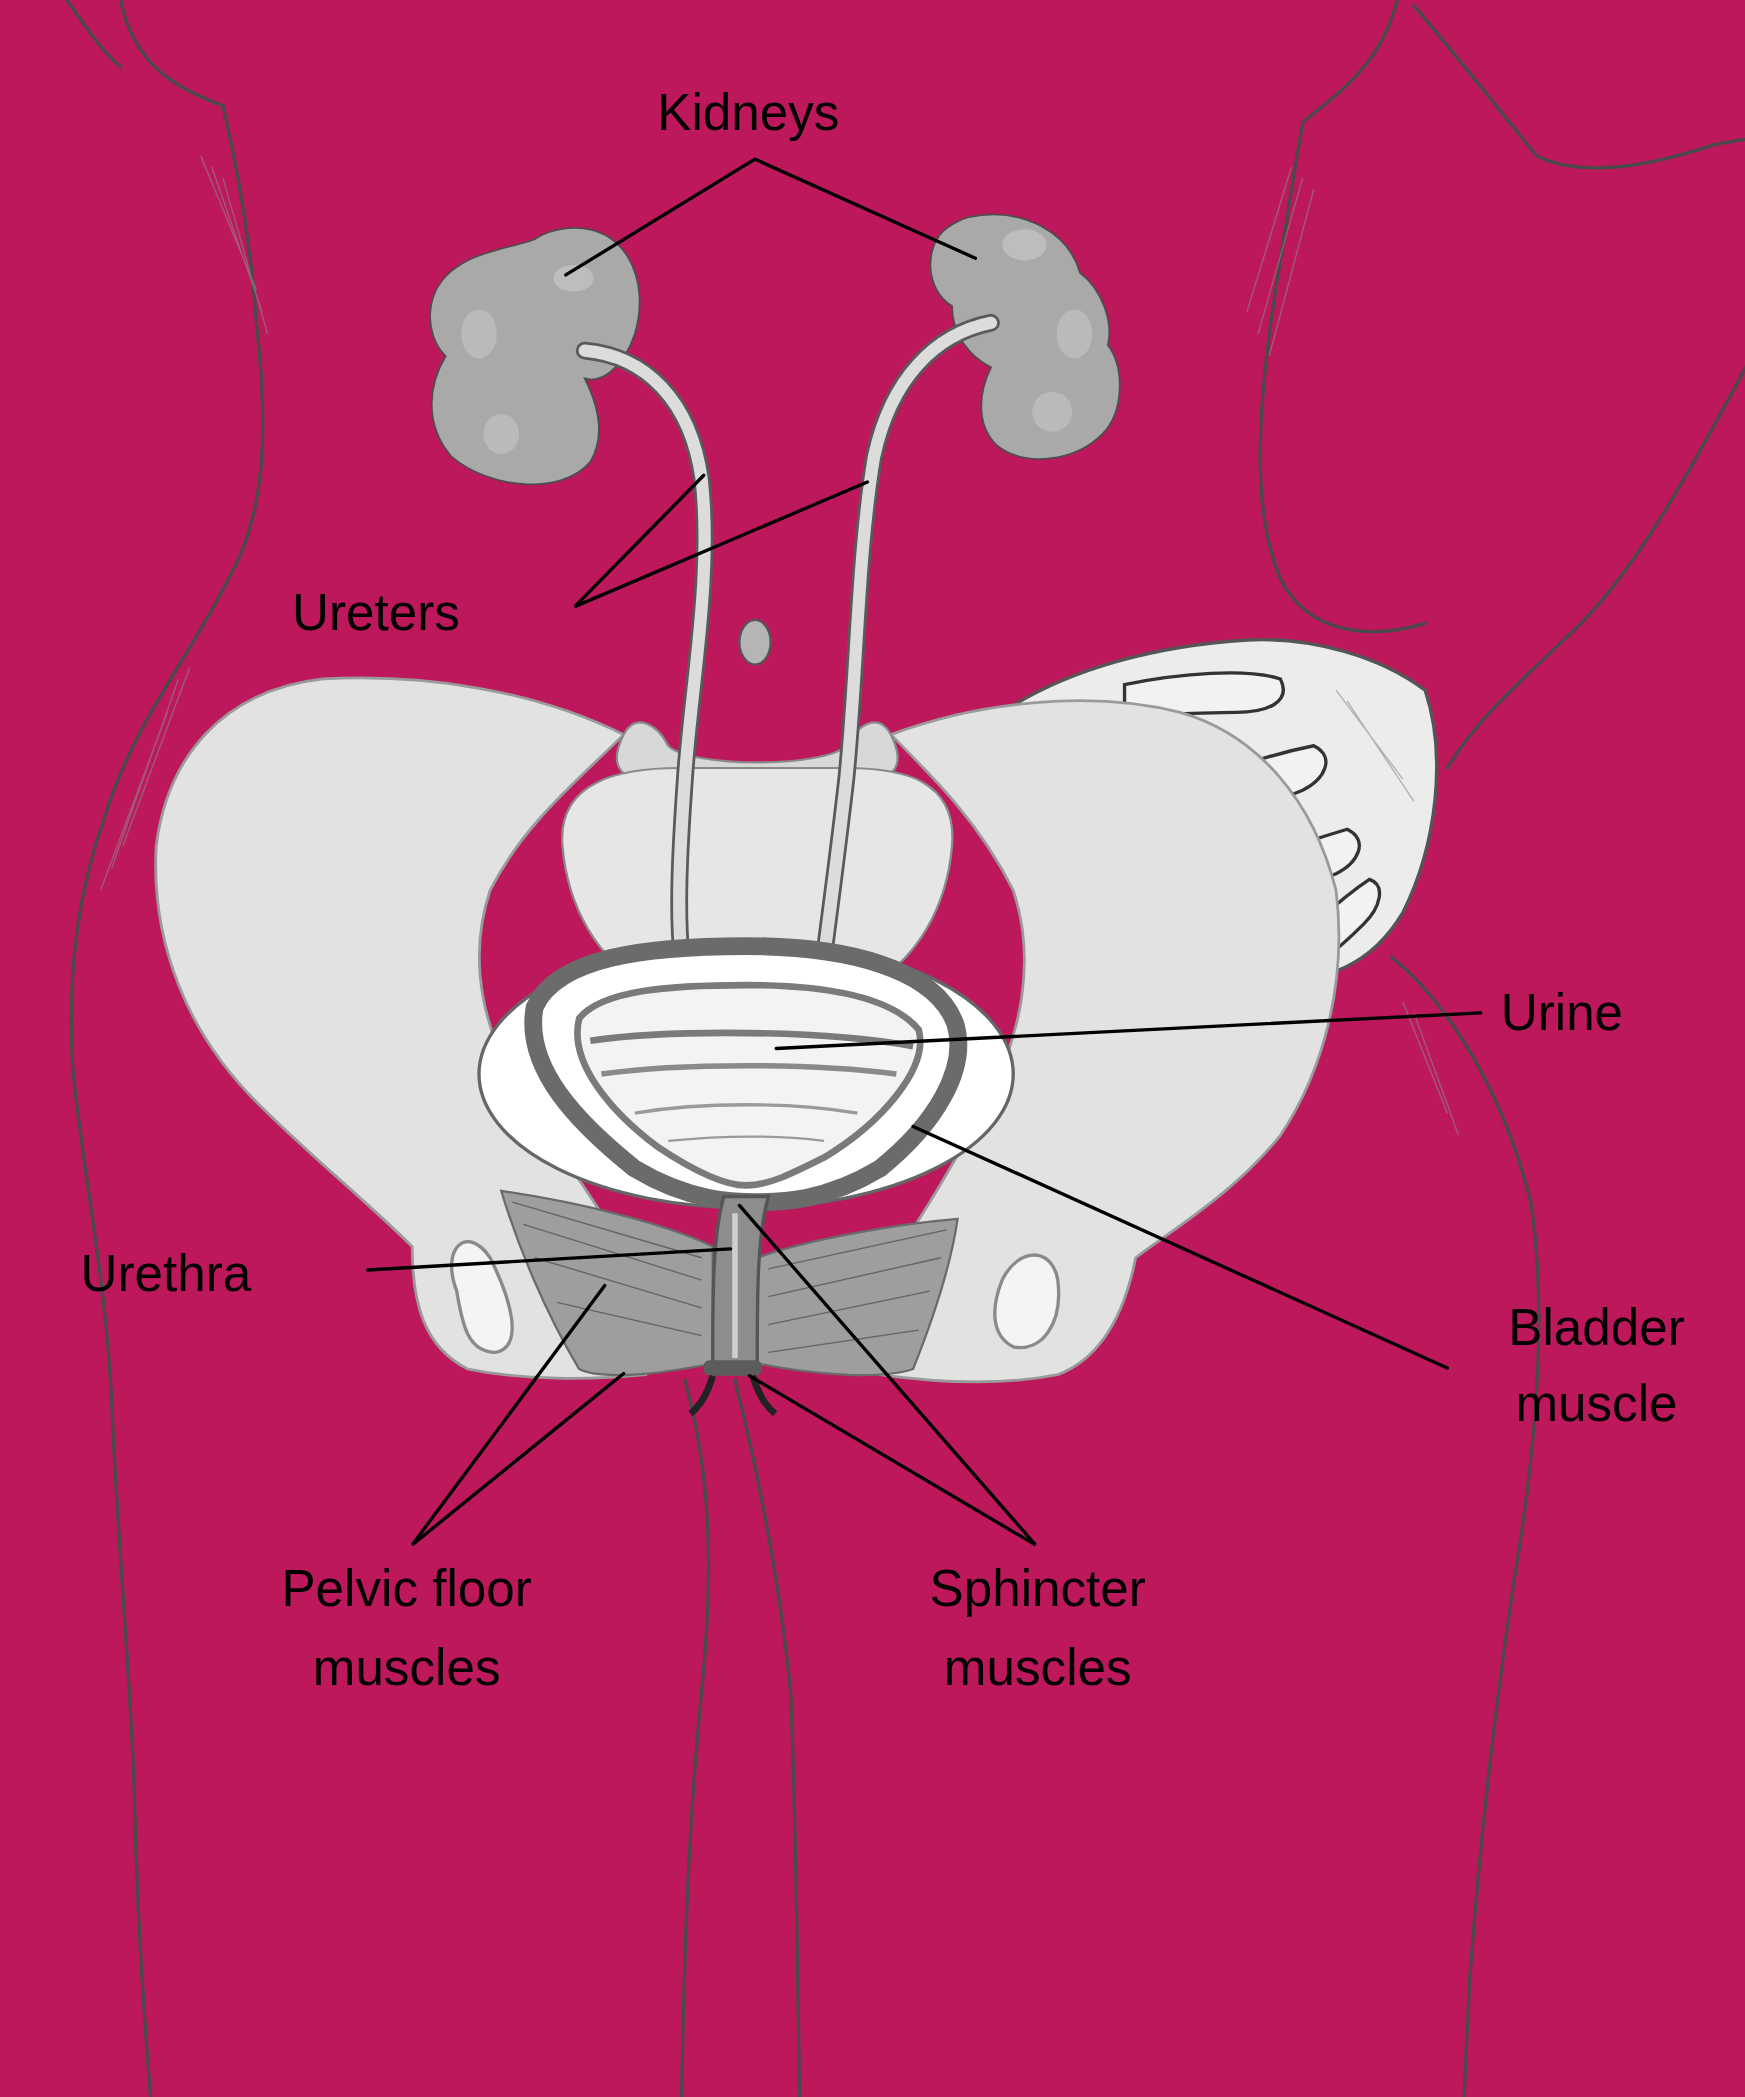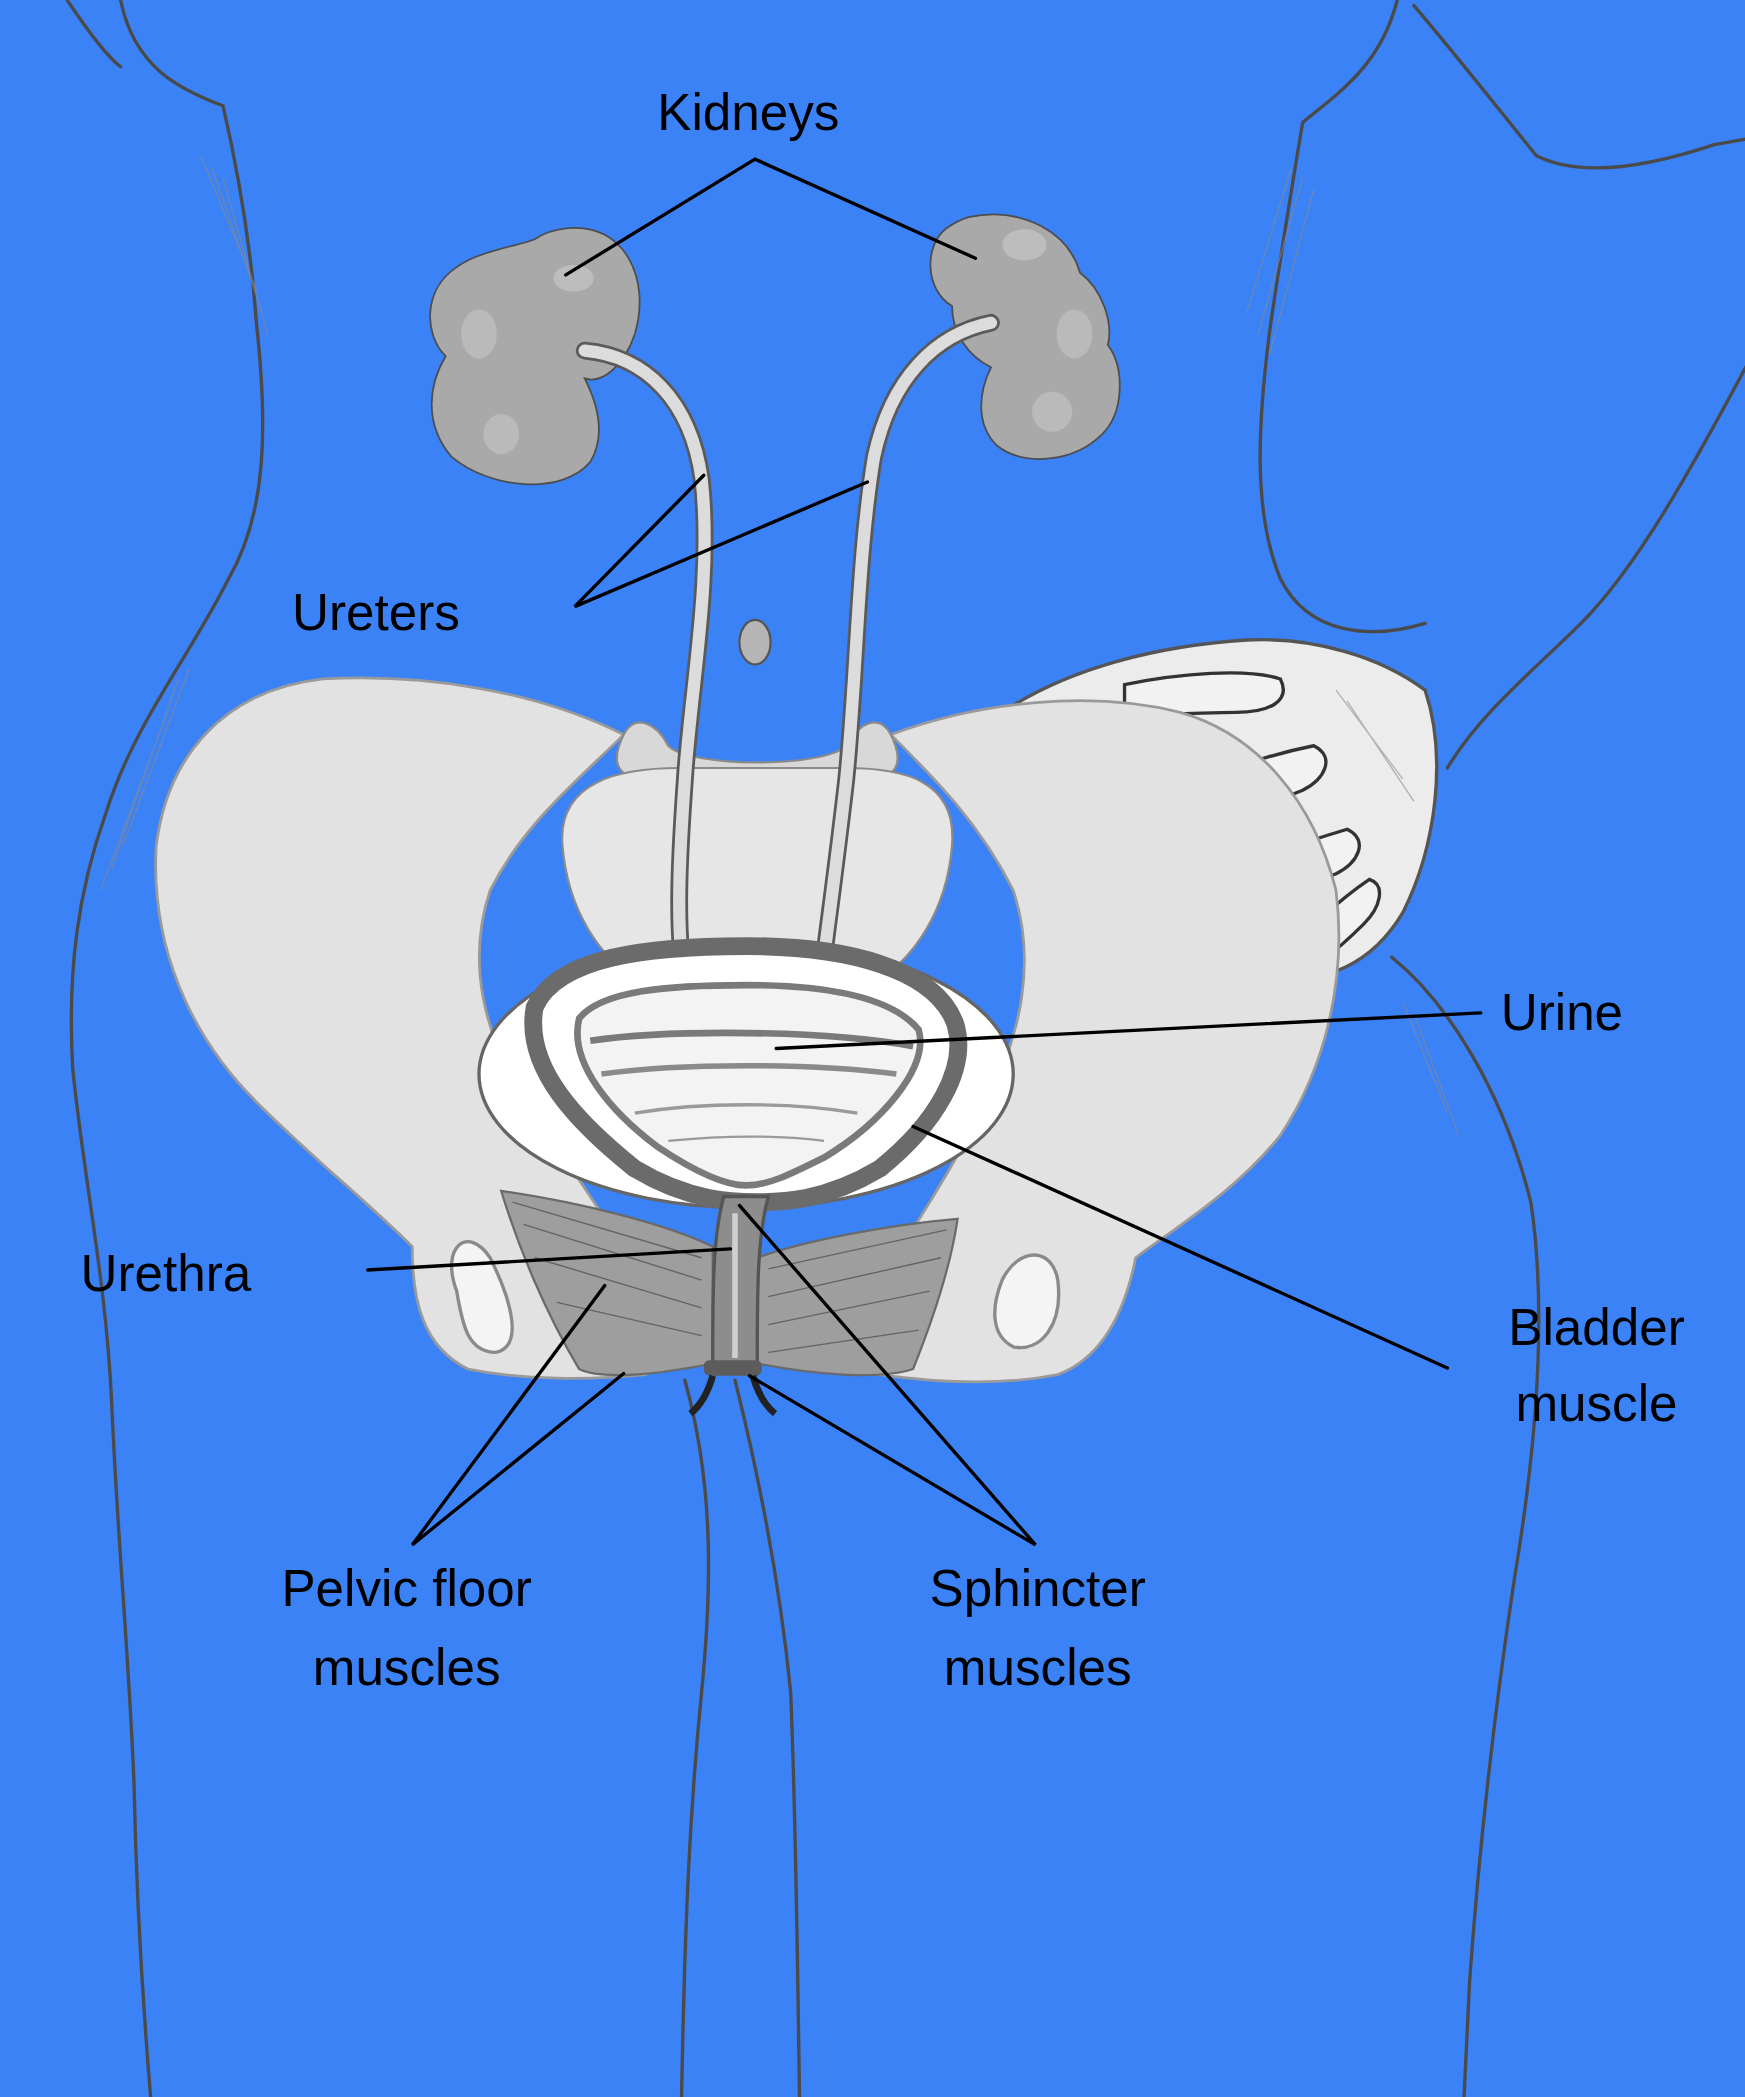--- a/index.html
+++ b/index.html
@@ -1,17 +1,17 @@
 <!DOCTYPE html>
 <html style="font-size:12.5px"><head>
 <meta charset="utf-8">
 <style>
   html, body { margin: 0; padding: 0; background: #ffffff; }
   body { width: 1746px; height: 2097px; overflow: hidden; }
-  .canvas { position: relative; width: 1746px; height: 2097px; background: #3b82f6; }
+  .canvas { position: relative; width: 1746px; height: 2097px; background: #be185d; }
   svg.figure { position: absolute; left: 0; top: 0; width: 1746px; height: 2097px; }
   .label {
     font-family: "Liberation Sans", sans-serif;
     font-size: 46px;
     fill: #000000;
   }
   .leader { stroke: #000; stroke-width: 3; fill: none; stroke-linecap: round; }
   .body-line { stroke: #4a4a4a; stroke-width: 3; fill: none; stroke-linecap: round; }
   .sketch { stroke: #8a8a8a; stroke-width: 1.2; fill: none; opacity: .6; }
   .pelvis { fill: #e2e2e2; stroke: #9a9a9a; stroke-width: 2.5; }

